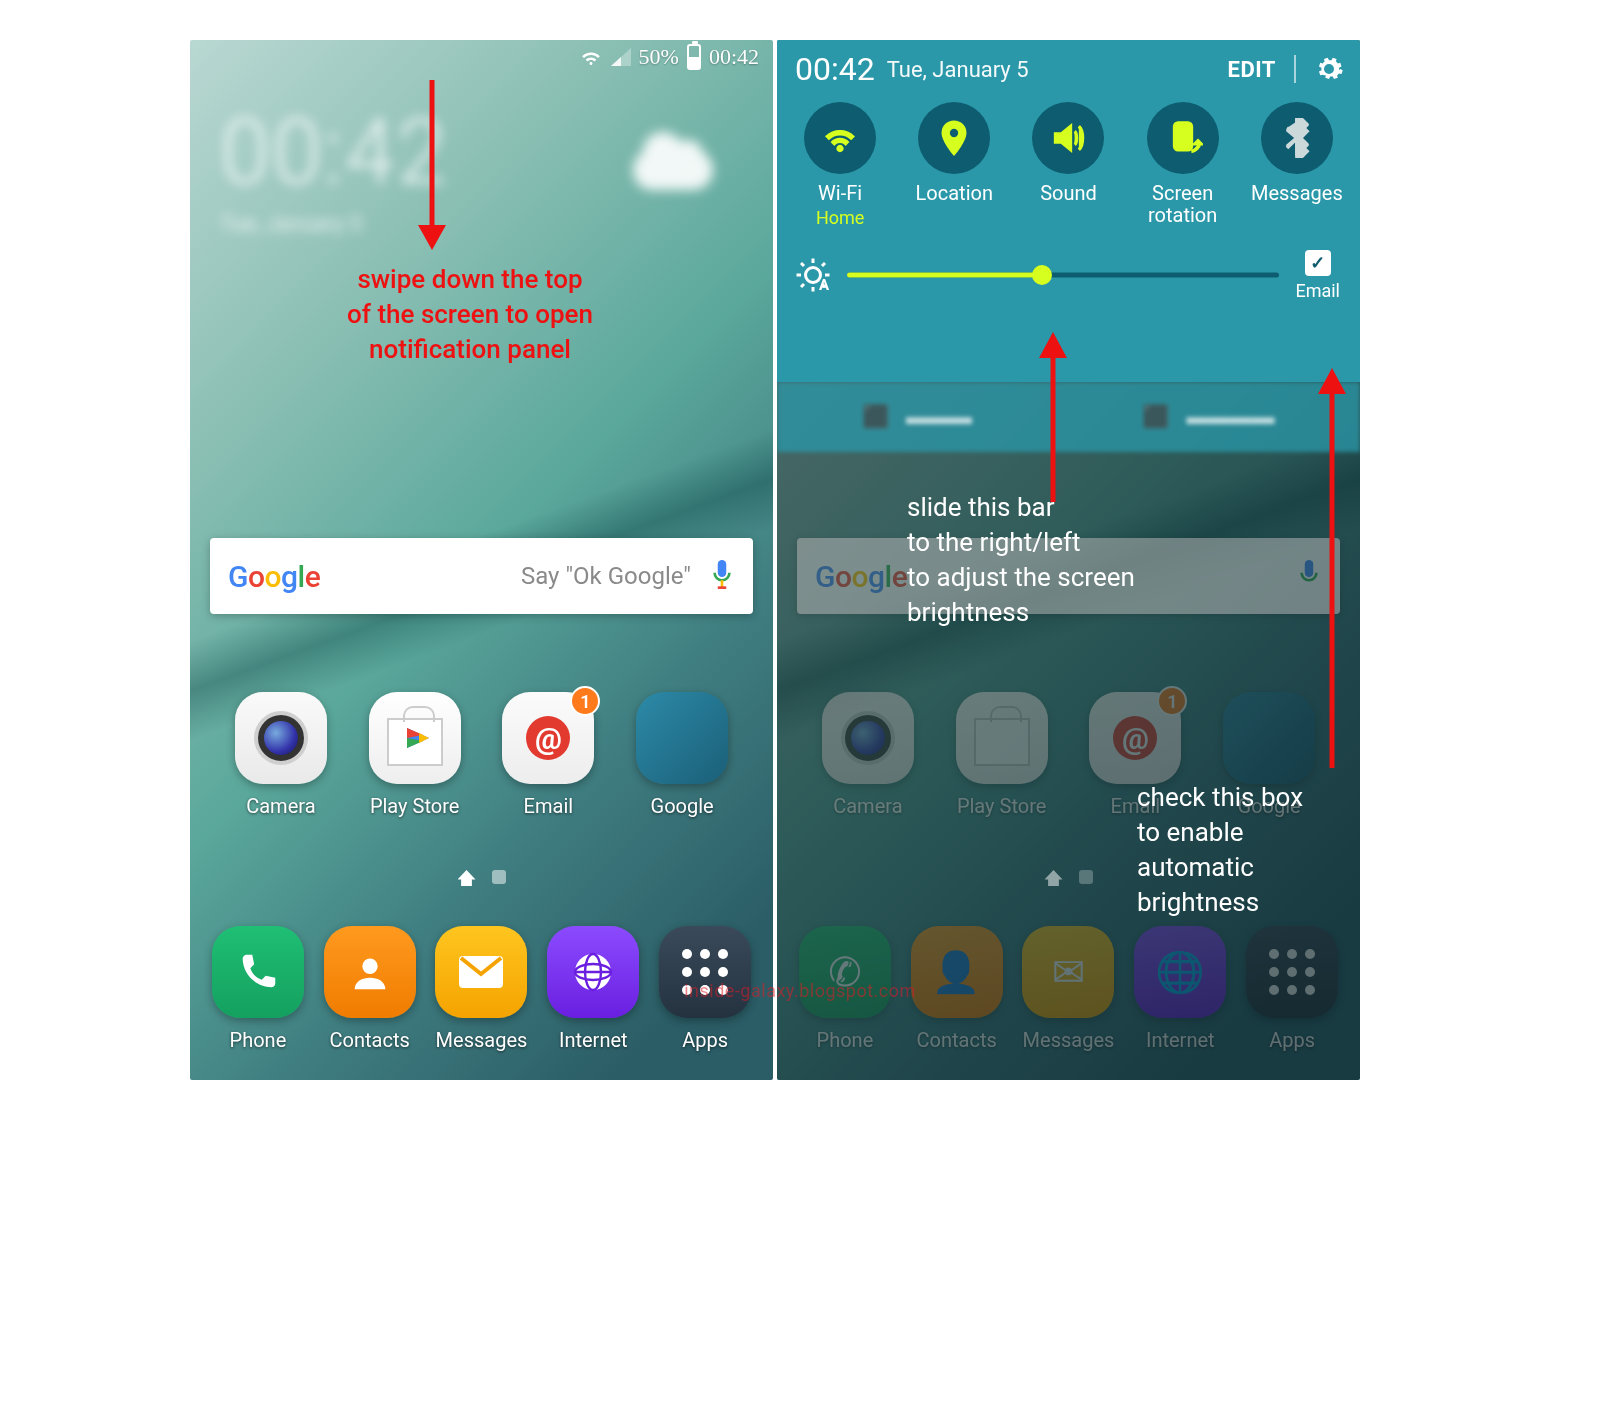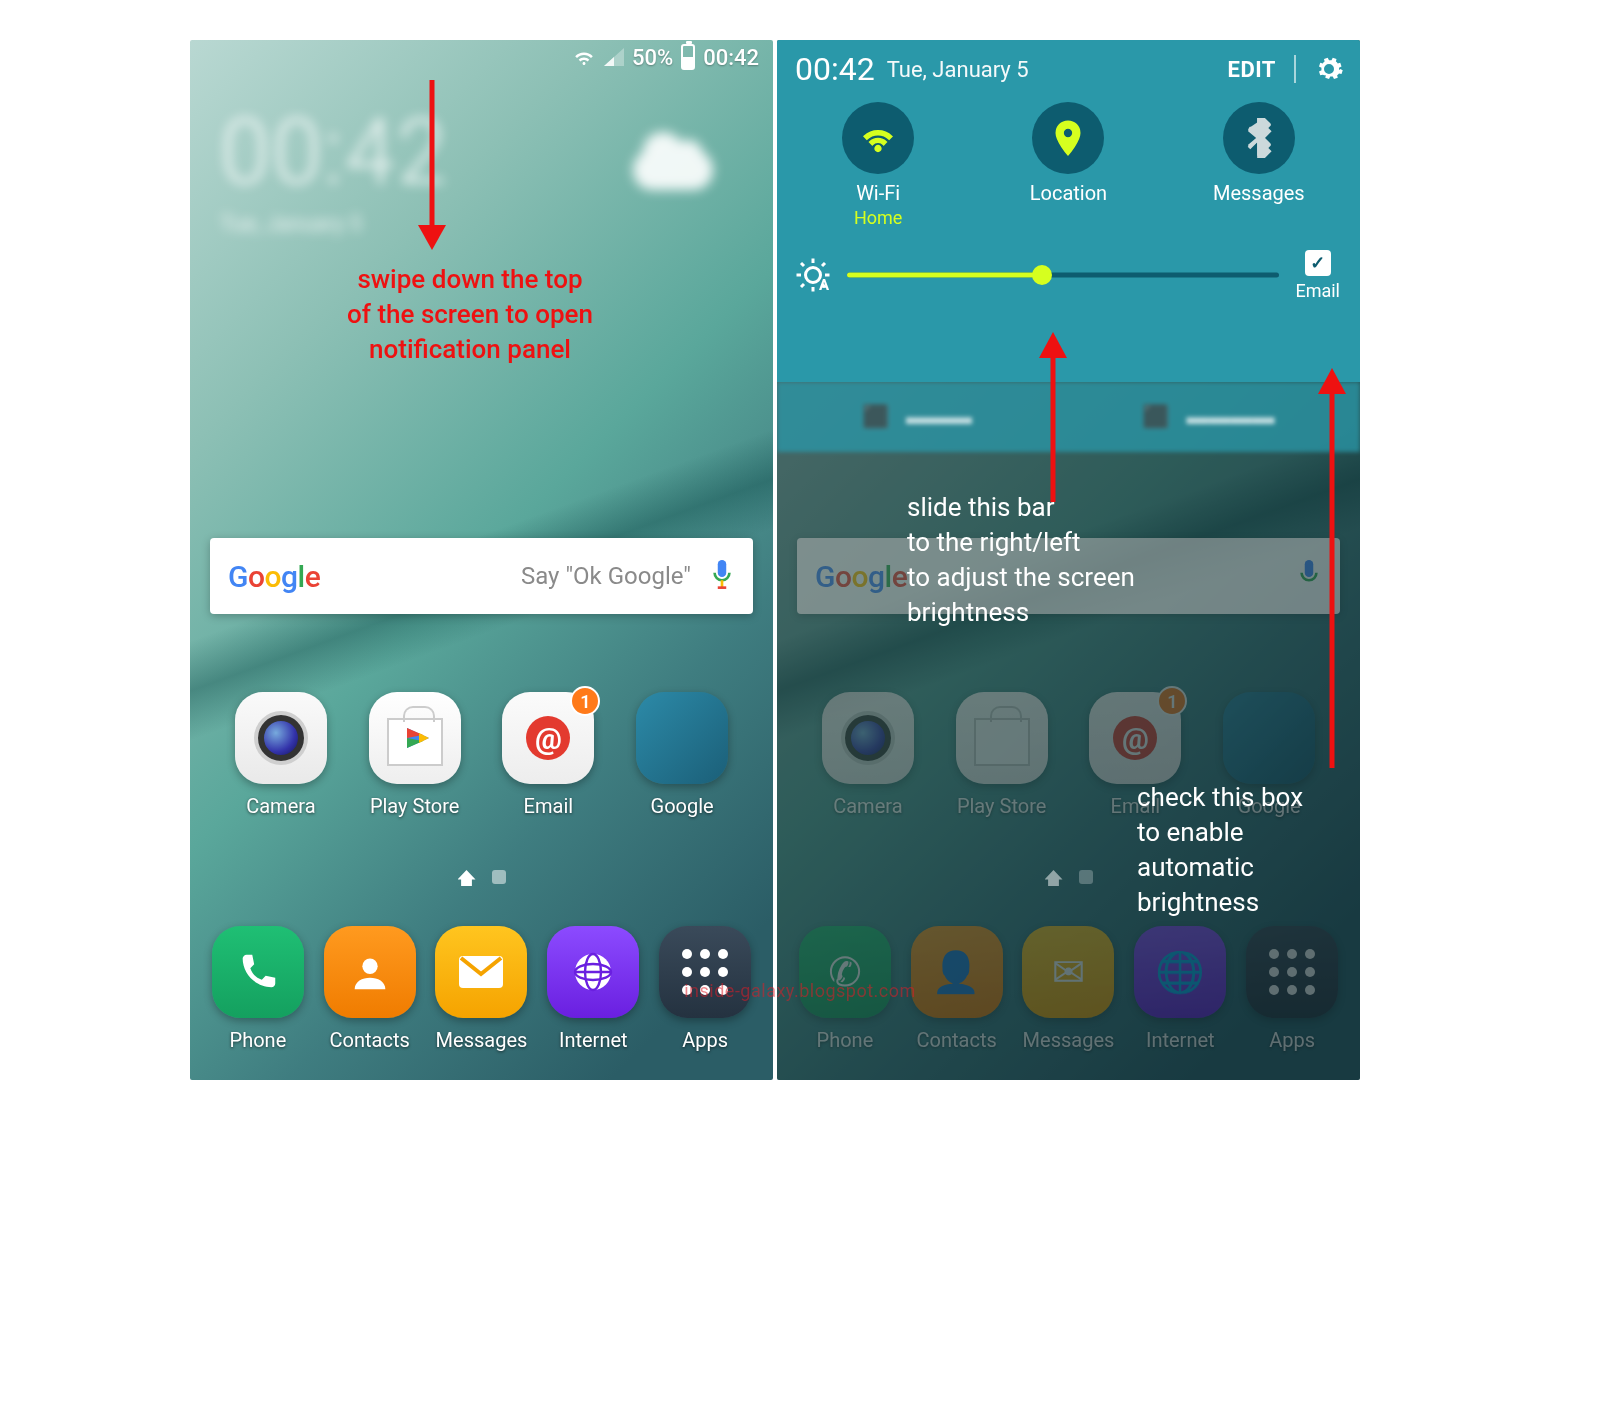--- a/index.html
+++ b/index.html
@@ -11,21 +11,21 @@
   
   .wallpaper {
     position: absolute; inset: 0;
     background:
       linear-gradient(160deg, rgba(255,255,255,0) 48%, rgba(0,60,60,.35) 52%, rgba(255,255,255,0) 56%),
       linear-gradient(135deg, #b9d8d2 0%, #8dc0b5 25%, #5aa79b 50%, #3f7d80 70%, #2b5d66 90%);
   }
   .dim { position:absolute; inset:0; background: rgba(10,30,35,.55); }
   
   
-  .status { position: absolute; top: 4px; right: 14px; display:flex; align-items:center; gap:8px; color:#fff; font-size:22px; font-weight:500; text-shadow:0 1px 2px rgba(0,0,0,.3);}
+  .status { position: absolute; top: 4px; right: 14px; display:flex; align-items:center; gap:8px; color:#fff; font-size:22px; font-weight:500; text-shadow:0 1px 2px rgba(0,0,0,.3);font-family:Liberation Serif, serif;}
   .sig { width:20px; height:18px; position:relative; opacity:.9;}
   .sig::before{content:"";position:absolute;bottom:0;left:0;border-style:solid;border-width:0 0 18px 20px;border-color:transparent transparent rgba(255,255,255,.35) transparent;}
   .sig::after{content:"";position:absolute;bottom:0;left:0;border-style:solid;border-width:0 0 9px 10px;border-color:transparent transparent #fff transparent;}
   .batt { width:14px; height:26px; border:2px solid #fff; border-radius:3px; position:relative;}
   .batt::before{content:"";position:absolute;top:-5px;left:3px;width:6px;height:3px;background:#fff;border-radius:1px;}
   .batt::after{content:"";position:absolute;bottom:0;left:0;right:0;height:50%;background:#fff;}
   
   
   .homeclock { position:absolute; top:60px; left:30px; color:rgba(255,255,255,.85); filter: blur(6px); }
   .homeclock .time { font-size:90px; font-weight:300; letter-spacing:2px; }
@@ -386,20 +386,39 @@
             <span>Wi-Fi</span>
             <span class="sub">Home</span>
           </div>
           <div class="qsitem">
             <div class="qsico on">
                 <svg viewBox="0 0 24 24">
                   <path d="M12 2C8 2 5 5 5 9c0 5 7 13 7 13s7-8 7-13c0-4-3-7-7-7zm0 10a3 3 0 110-6 3 3 0 010 6z" fill="#d6ff1f" stroke="none"></path>
                 </svg>
               </div>
             <span>Location</span>
+          </div>
+          <div class="qsitem">
+            <div class="qsico on">
+                <svg viewBox="0 0 24 24">
+                  <path d="M4 9v6h4l6 5V4L8 9H4z" fill="#d6ff1f" stroke="none"></path>
+                  <path d="M16 8c1.5 1 1.5 7 0 8M18.5 5c3 2.5 3 11.5 0 14" fill="none" stroke="#d6ff1f" stroke-width="2"></path>
+                </svg>
+              </div>
+            <span>Sound</span>
+          </div>
+          <div class="qsitem">
+            <div class="qsico on">
+                <svg viewBox="0 0 24 24">
+                  <rect x="7" y="3" width="10" height="16" rx="2" fill="none" stroke="#d6ff1f" stroke-width="2.2"></rect>
+                  <path d="M17 20a6 6 0 005-5" fill="none" stroke="#d6ff1f" stroke-width="2.2"></path>
+                  <polygon points="21,13 24,16 18,16" fill="#d6ff1f" stroke="none"></polygon>
+                </svg>
+              </div>
+            <span style="white-space:pre-line">Screen rotation</span>
           </div>
           <div class="qsitem">
             <div class="qsico">
                 <svg viewBox="0 0 24 24">
                   <path d="M12 2v20l6-6-6-6 6-6-6-6v12L6 6m0 12l6-6" fill="none" stroke="#b7c8cb" stroke-width="2.2" stroke-linejoin="round"></path>
                   <path d="M12 2l6 6-6 6 6 6-6 6V2zM6 7l12 10M6 17L18 7" fill="none" stroke="#b7c8cb" stroke-width="2.2"></path>
                 </svg>
               </div>
             <span>Messages</span>
           </div>

